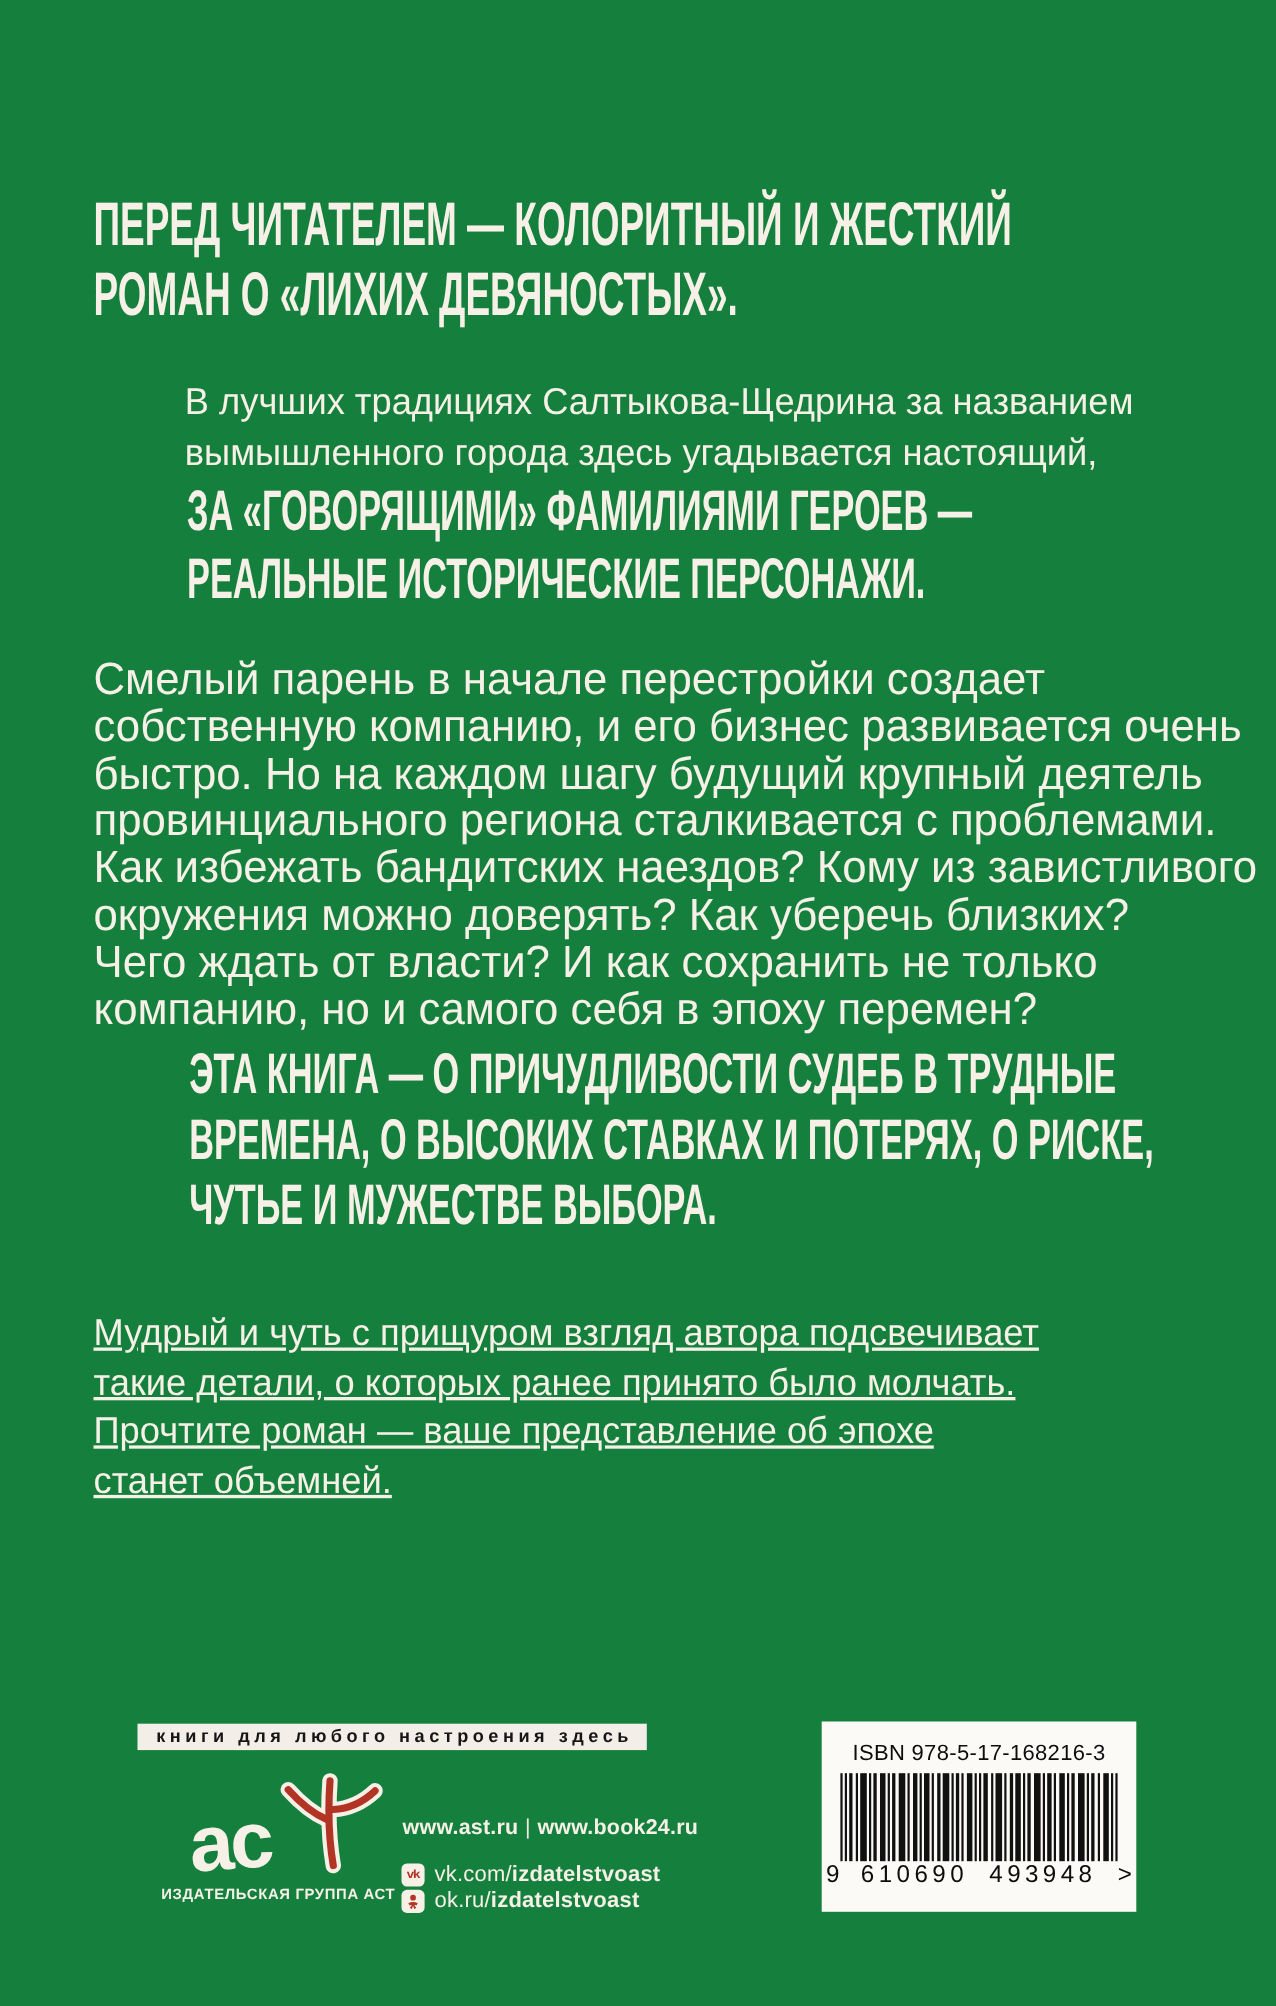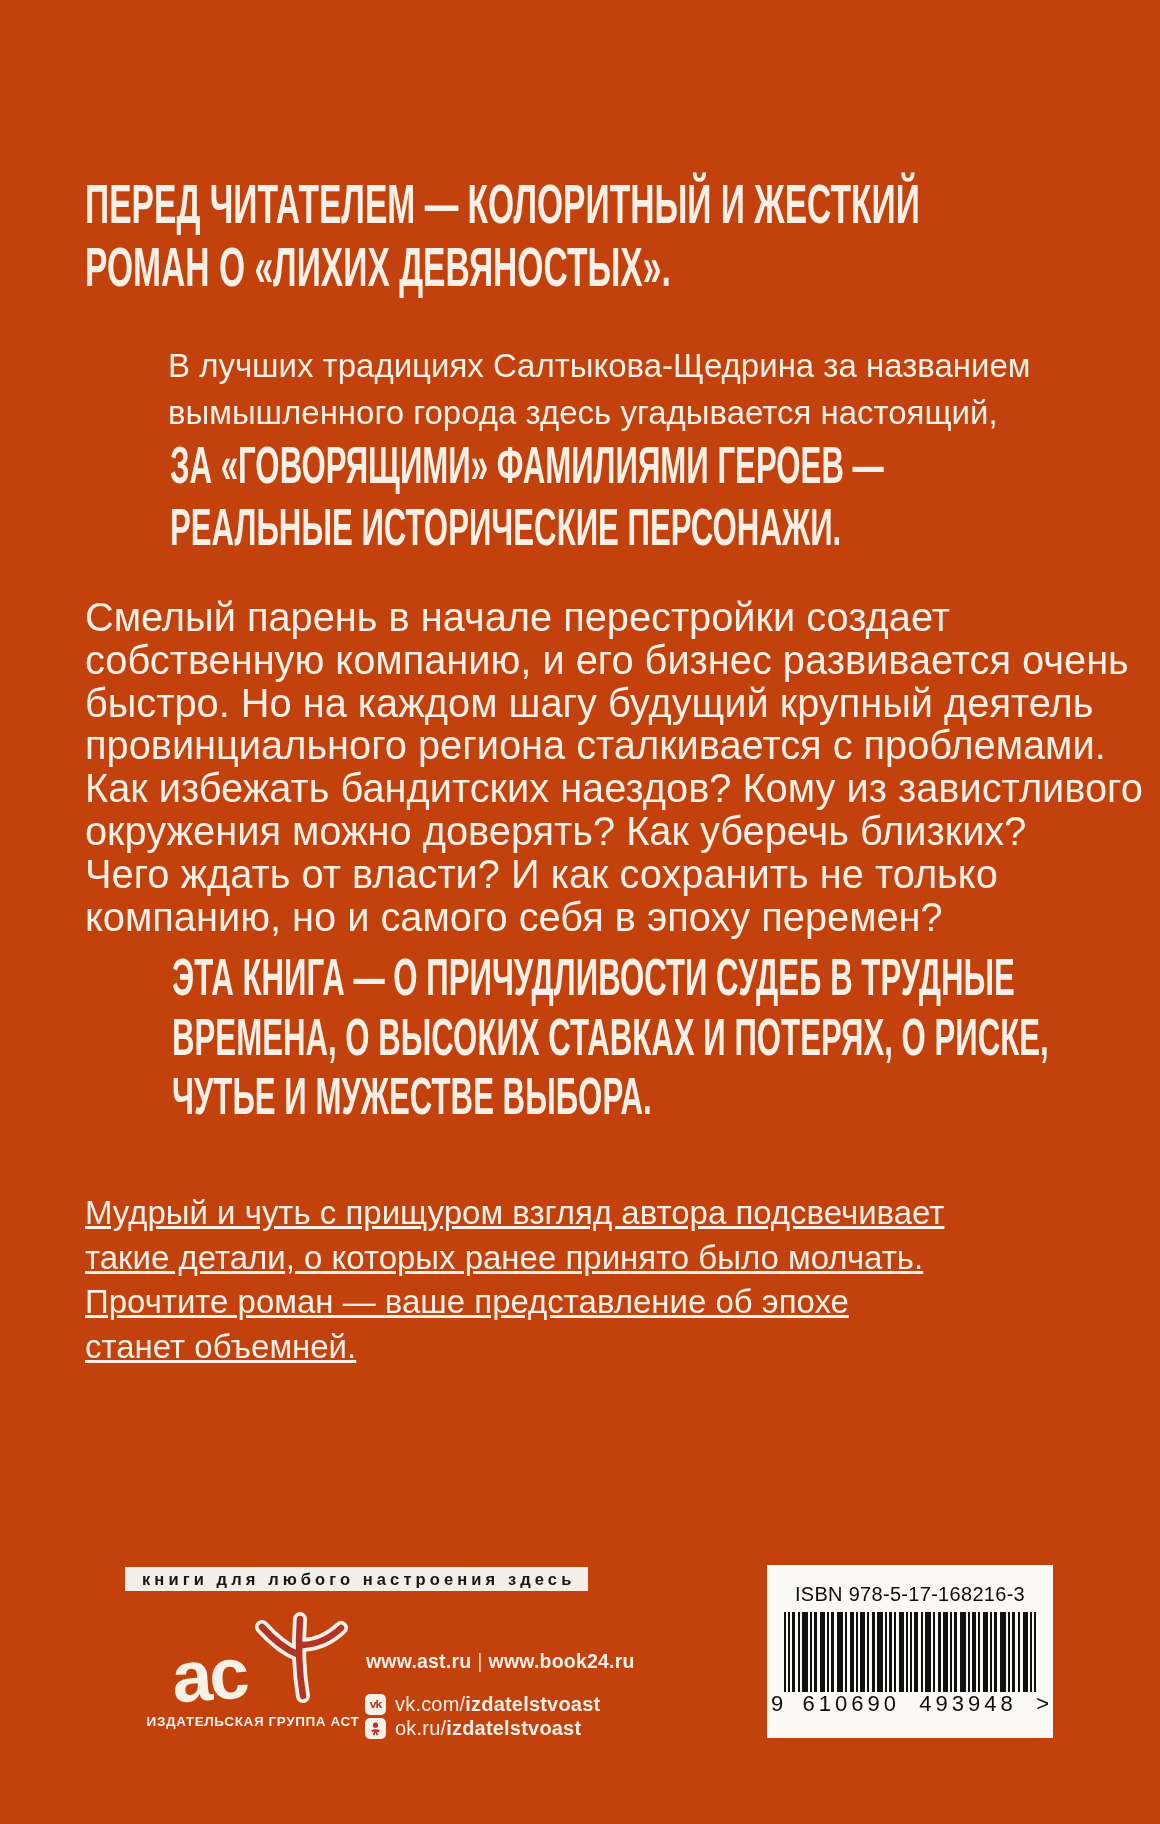--- a/index.html
+++ b/index.html
@@ -1,19 +1,19 @@
 <!DOCTYPE html>
 <html><head>
 <meta charset="utf-8">
 <style>
   html,body{margin:0;padding:0;background:#7a241a;}
   .cover{
     position:relative;
     width:1160px;height:1824px;
-    background:#c2410c;
+    background:#15803d;
     overflow:hidden;
     font-family:"Liberation Sans", sans-serif;
     color:#f6f0e7;
   }
   .abs{position:absolute;}
   .lines > div{white-space:nowrap;}
 
   
   .display .lines > div,
   .display.lines > div{
@@ -65,21 +65,21 @@
     display:flex;align-items:center;justify-content:center;flex:0 0 21px;text-align:right;
   }
   .sicon.vk span{
     color:#b23424;font-size:12px;font-weight:800;letter-spacing:-1px;
     transform:scaleY(0.9);
   }
 
   
   .barcode-box{
     left:747px;top:1565px;width:286px;height:173px;
-    background:#fbfaf7;color:#0d0d0d;margin-left:20px;
+    background:#fbfaf7;color:#0d0d0d;
   }
   .isbn{
     position:absolute;left:0;top:18px;width:100%;
     text-align:center;font-size:20px;letter-spacing:0.3px;
   }
   .bars{position:absolute;left:17px;top:47px;width:252px;height:80px;}
   .bars div{position:absolute;top:0;height:100%;background:#111;}
   .bar-digits{
     position:absolute;left:4px;top:126px;width:278px;
     display:flex;justify-content:space-between;align-items:center;

